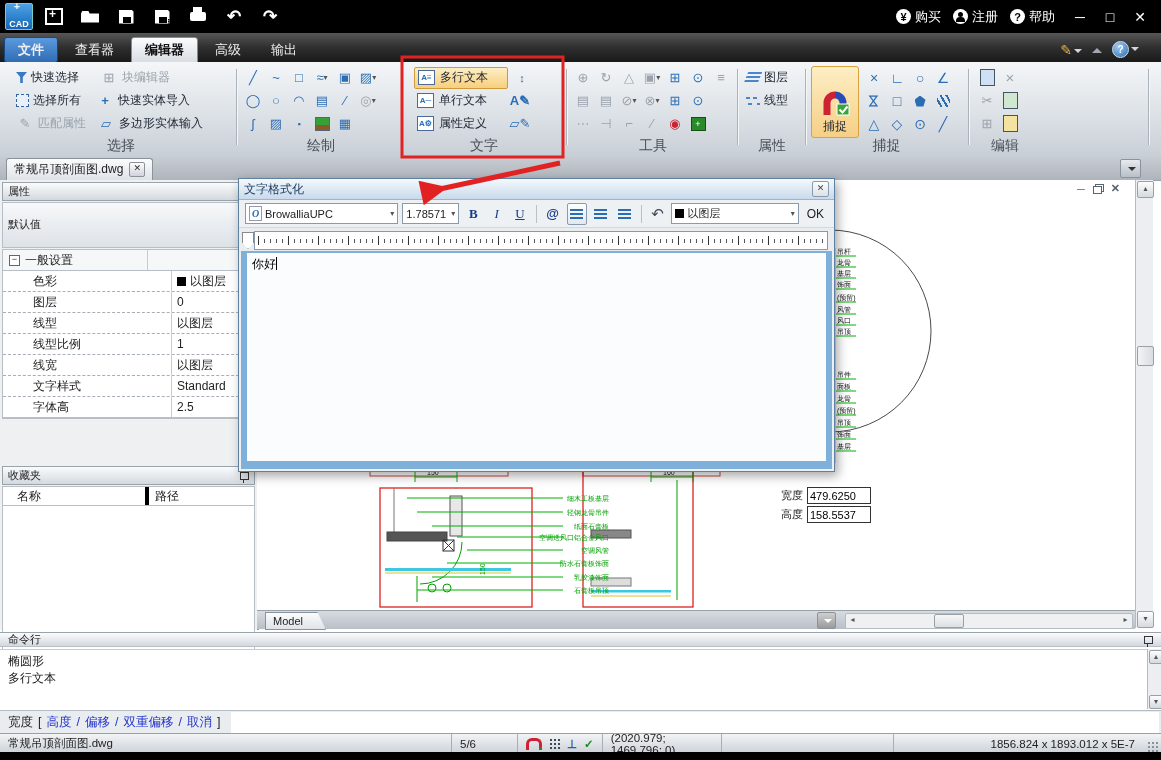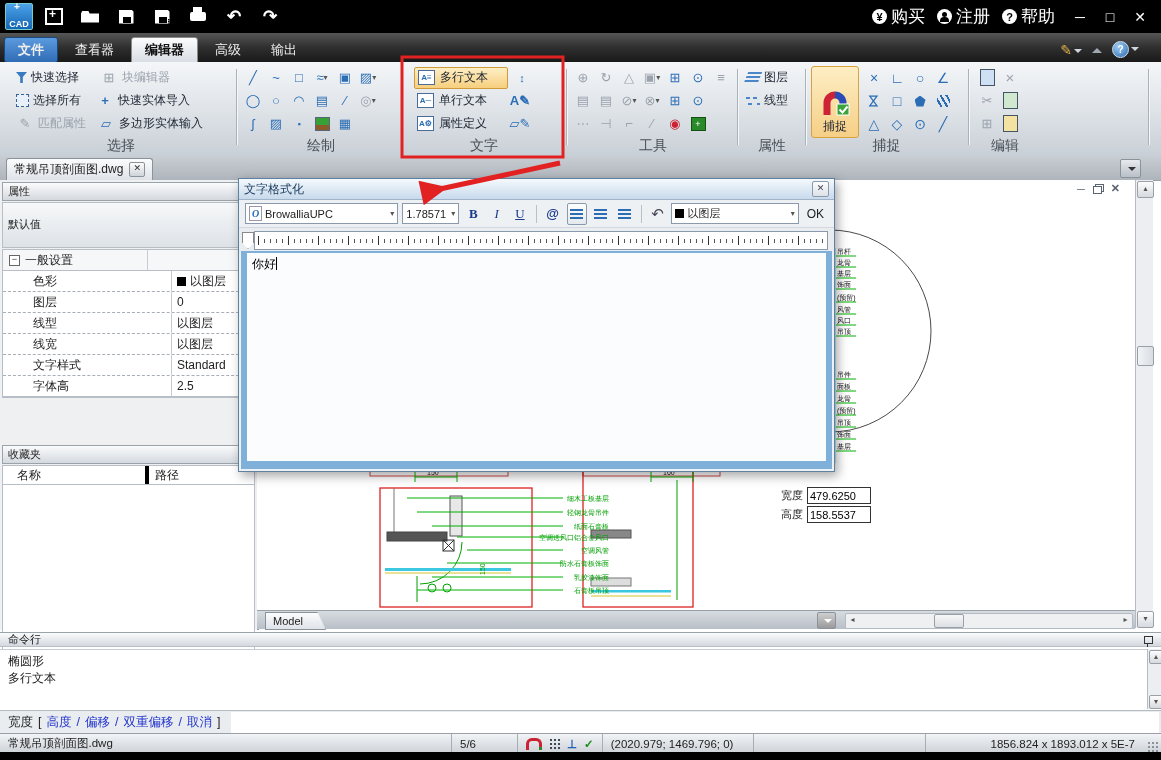--- a/index.html
+++ b/index.html
@@ -21,21 +21,21 @@
   .t-print{width:16px;height:9px;background:#fff;border-radius:2px;position:relative}
   .t-print::before{content:"";position:absolute;left:3px;top:-5px;width:9px;height:5px;background:#fff}
   .t-undo{font-size:17px;font-weight:bold;color:#fff;line-height:14px}
   .apptitle{position:absolute;left:0;right:0;text-align:center;font-size:14px;pointer-events:none}
   .tb-right{margin-left:auto;display:flex;align-items:center;gap:4px;padding-right:8px}
   .roundw{width:15px;height:15px;background:#fff;border-radius:50%;color:#000;font-size:11px;font-weight:bold;
           display:inline-flex;align-items:center;justify-content:center}
   .person{width:15px;height:15px;background:#fff;border-radius:50%;position:relative}
   .person::before{content:"";position:absolute;top:3px;left:5px;width:5px;height:5px;background:#000;border-radius:50%}
   .person::after{content:"";position:absolute;top:8px;left:3px;width:9px;height:5px;background:#000;border-radius:4px 4px 0 0}
-  .tb-right .lbl{font-size:17px;color:#fff;margin-right:8px}
+  .tb-right .lbl{font-size:13px;color:#fff;margin-right:8px}
   .winbtn{font-size:14px;color:#fff;width:26px;text-align:center}
   
   .menubar{position:absolute;left:0;top:33px;width:1161px;height:33px;
            background:linear-gradient(#565656,#2e2e2e 45%,#141414);display:flex;align-items:center}
   .mtab{color:#eee;font-size:13px;padding:3px 13px;margin-left:4px}
   .mtab.blue{background:linear-gradient(#5c9ae0,#2f6cb3);border:1px solid #17497f;border-radius:3px;font-weight:bold}
   .mtab.active{background:linear-gradient(#fbfcfd,#d9dee4);color:#111;border:1px solid #8a8a8a;border-radius:3px 3px 0 0;font-weight:bold}
   .mb-right{margin-left:auto;display:flex;align-items:center;gap:10px;padding-right:22px}
   .mb-ic{color:#e8b54a;font-size:14px}
   .caret-dn{display:inline-block;border:4px solid transparent;border-top-color:#cfd6de;margin-left:2px;transform:translateY(2px)}
@@ -466,20 +466,26 @@
     <div class="prow">
       <div class="lab">图层</div>
         <div class="val">
           <span>0</span>
         </div>
     </div>
     <div class="prow">
       <div class="lab">线型</div>
         <div class="val">
           <span>以图层</span>
+        </div>
+    </div>
+    <div class="prow">
+      <div class="lab">线型比例</div>
+        <div class="val">
+          <span>1</span>
         </div>
     </div>
     <div class="prow">
       <div class="lab">线宽</div>
         <div class="val">
           <span>以图层</span>
         </div>
     </div>
     <div class="prow">
       <div class="lab">文字样式</div>
@@ -758,21 +764,21 @@
 
 <div class="statusbar">
   <div class="seg" style="width:452px">常规吊顶剖面图.dwg</div>
   <div class="seg" style="width:66px">5/6</div>
   <div class="seg" style="gap:7px;border-right:none">
     <span class="magmini"></span>
     <span class="griddots"></span>
     <span style="color:#2060b0;font-weight:bold">⊥</span>
     <span style="color:#1a8a1a;font-weight:bold">✓</span>
   </div>
-  <div class="seg" style="width:152px;border-left:1px solid #a8aeb6">(2020.979; 1469.796; 0)</div>
+  <div class="seg" style="width:120px;border-left:1px solid #a8aeb6">(2020.979; 1469.796; 0)</div>
   <div class="seg" style="width:172px"></div>
   <div class="seg" style="flex:1;justify-content:flex-end;border-right:none">1856.824 x 1893.012 x 5E-7</div>
   <span class="grip"></span>
 </div>
 <div class="blackstrip"></div>
 
 <svg class="overlay-svg" width="1161" height="760">
   <defs>
     <marker id="arrowhead" markerWidth="6" markerHeight="5" refX="4.5" refY="2.5" orient="auto">
       <path d="M5.5,0 L0,2.5 L5.5,5 z" fill="#e22222"></path>

